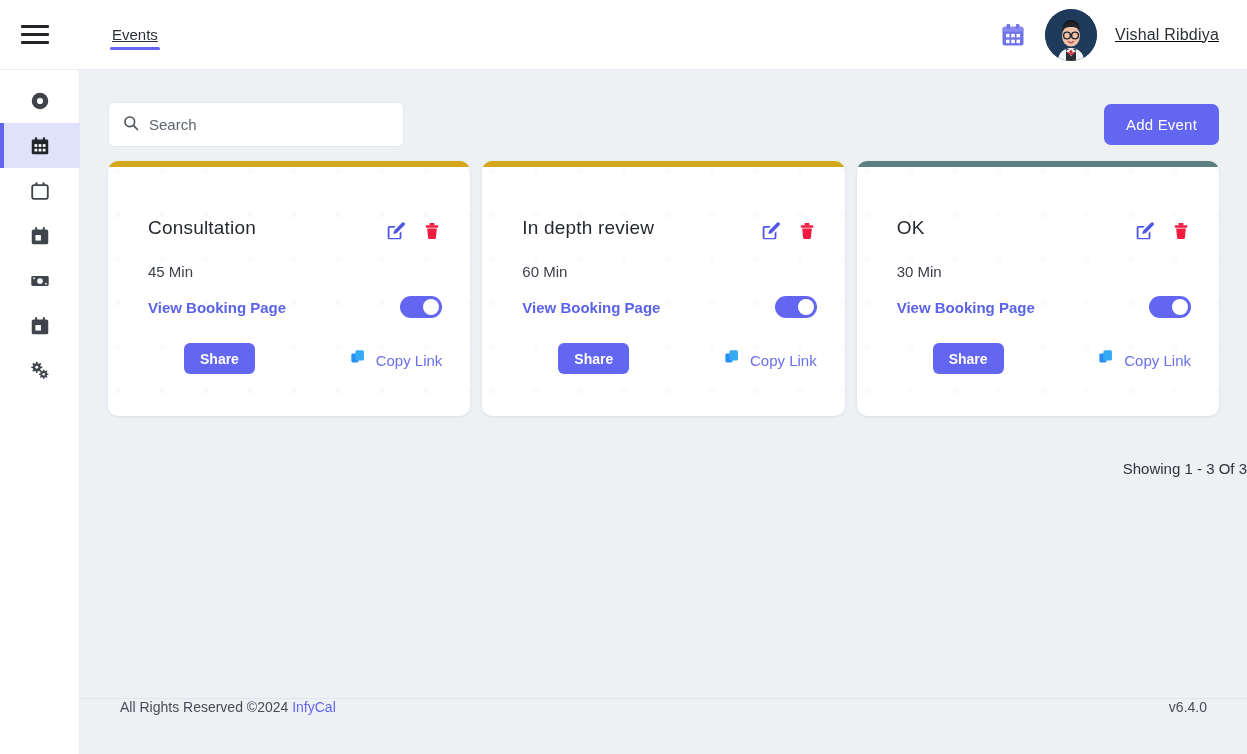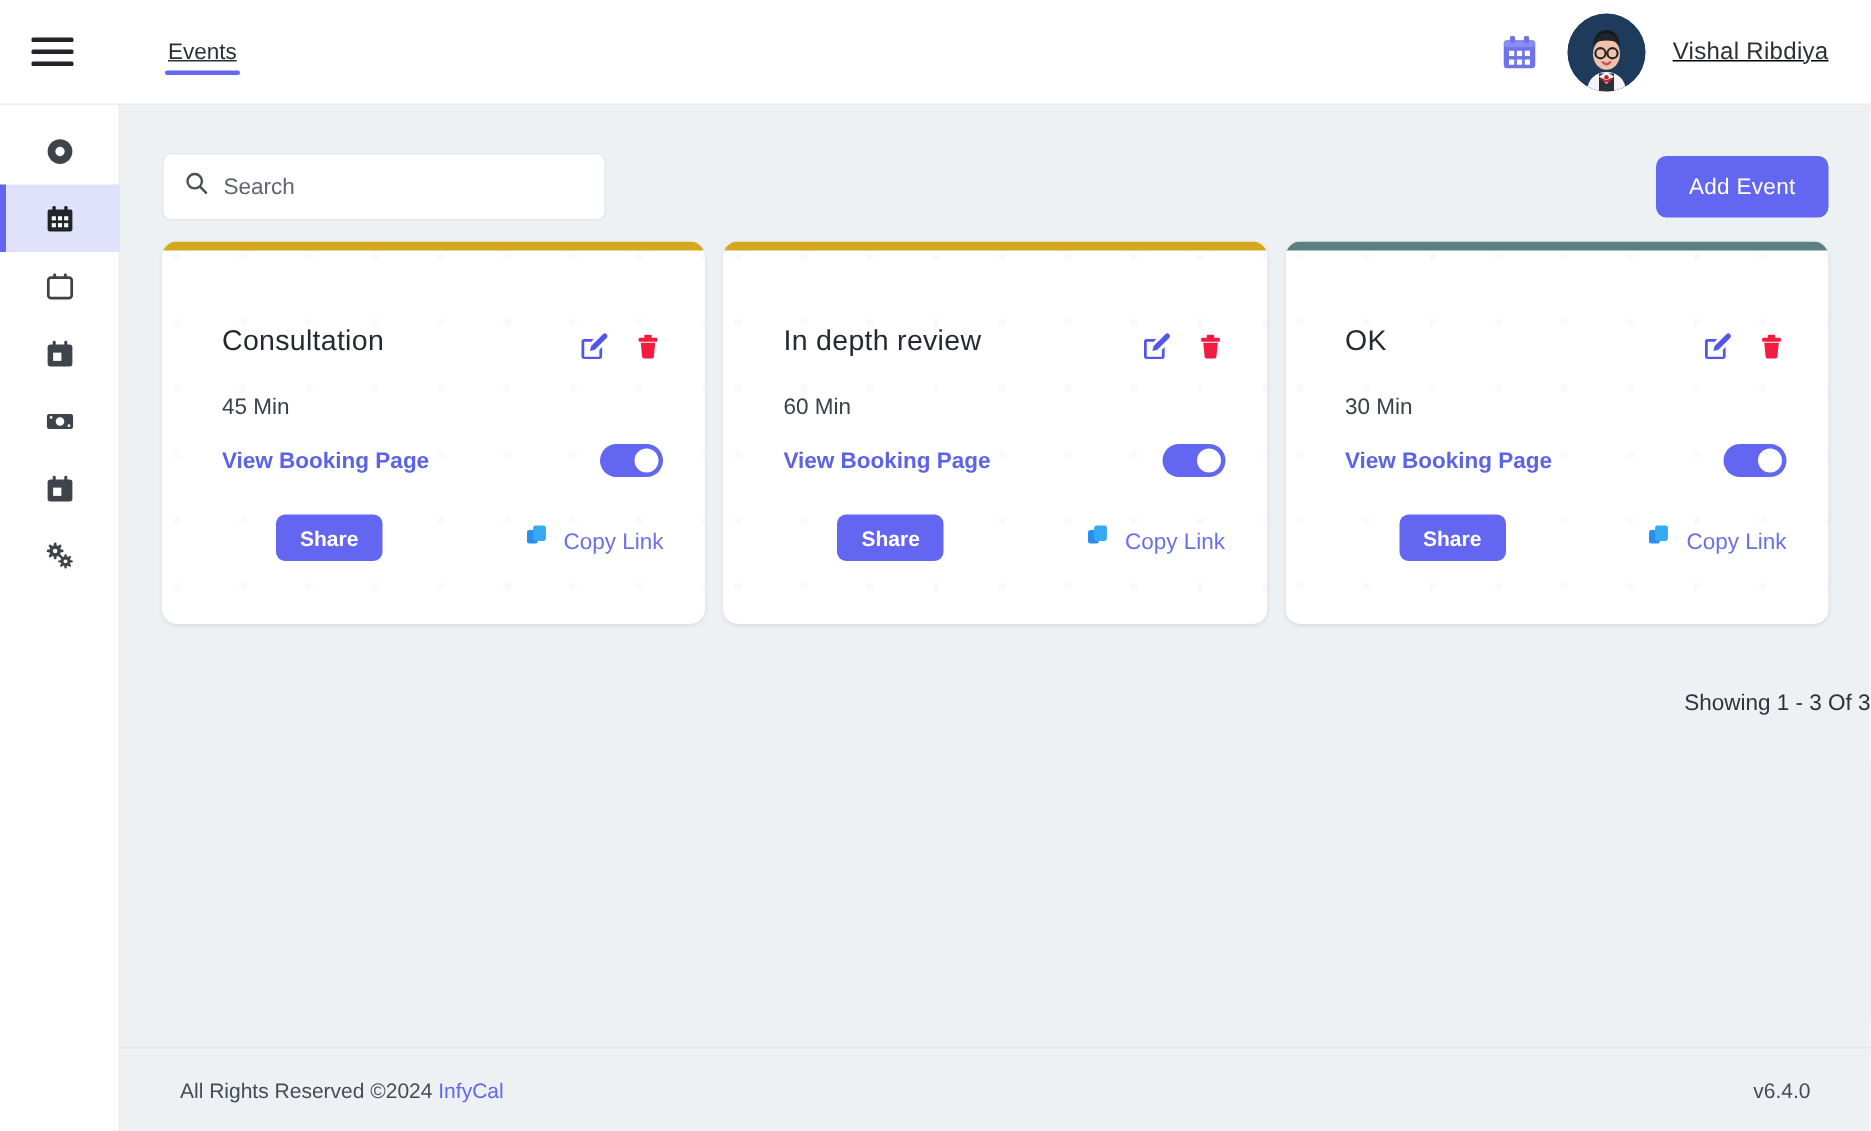--- a/index.html
+++ b/index.html
@@ -174,21 +174,21 @@
   .showing {
     padding: 44px 0 0 28px;
     font-size: 15px; color: #2f343b; text-align: right;
   }
 
   
   .footer {
     position: absolute; bottom: 0; left: 0;
     width: 1167px; height: 56px;
     border-top: 1px solid #e2e6ec;
-    display: flex; align-items: center;
+    display: flex; align-items: flex-start;
     padding: 0 40px;
   }
   .footer-left { font-size: 14px; color: #474c54; }
   .footer-left a { color: #6366f1; text-decoration: none; }
   .footer-right { margin-left: auto; font-size: 14px; color: #474c54; }
 </style>
 </head>
 <body>
 
 <div class="topbar">

